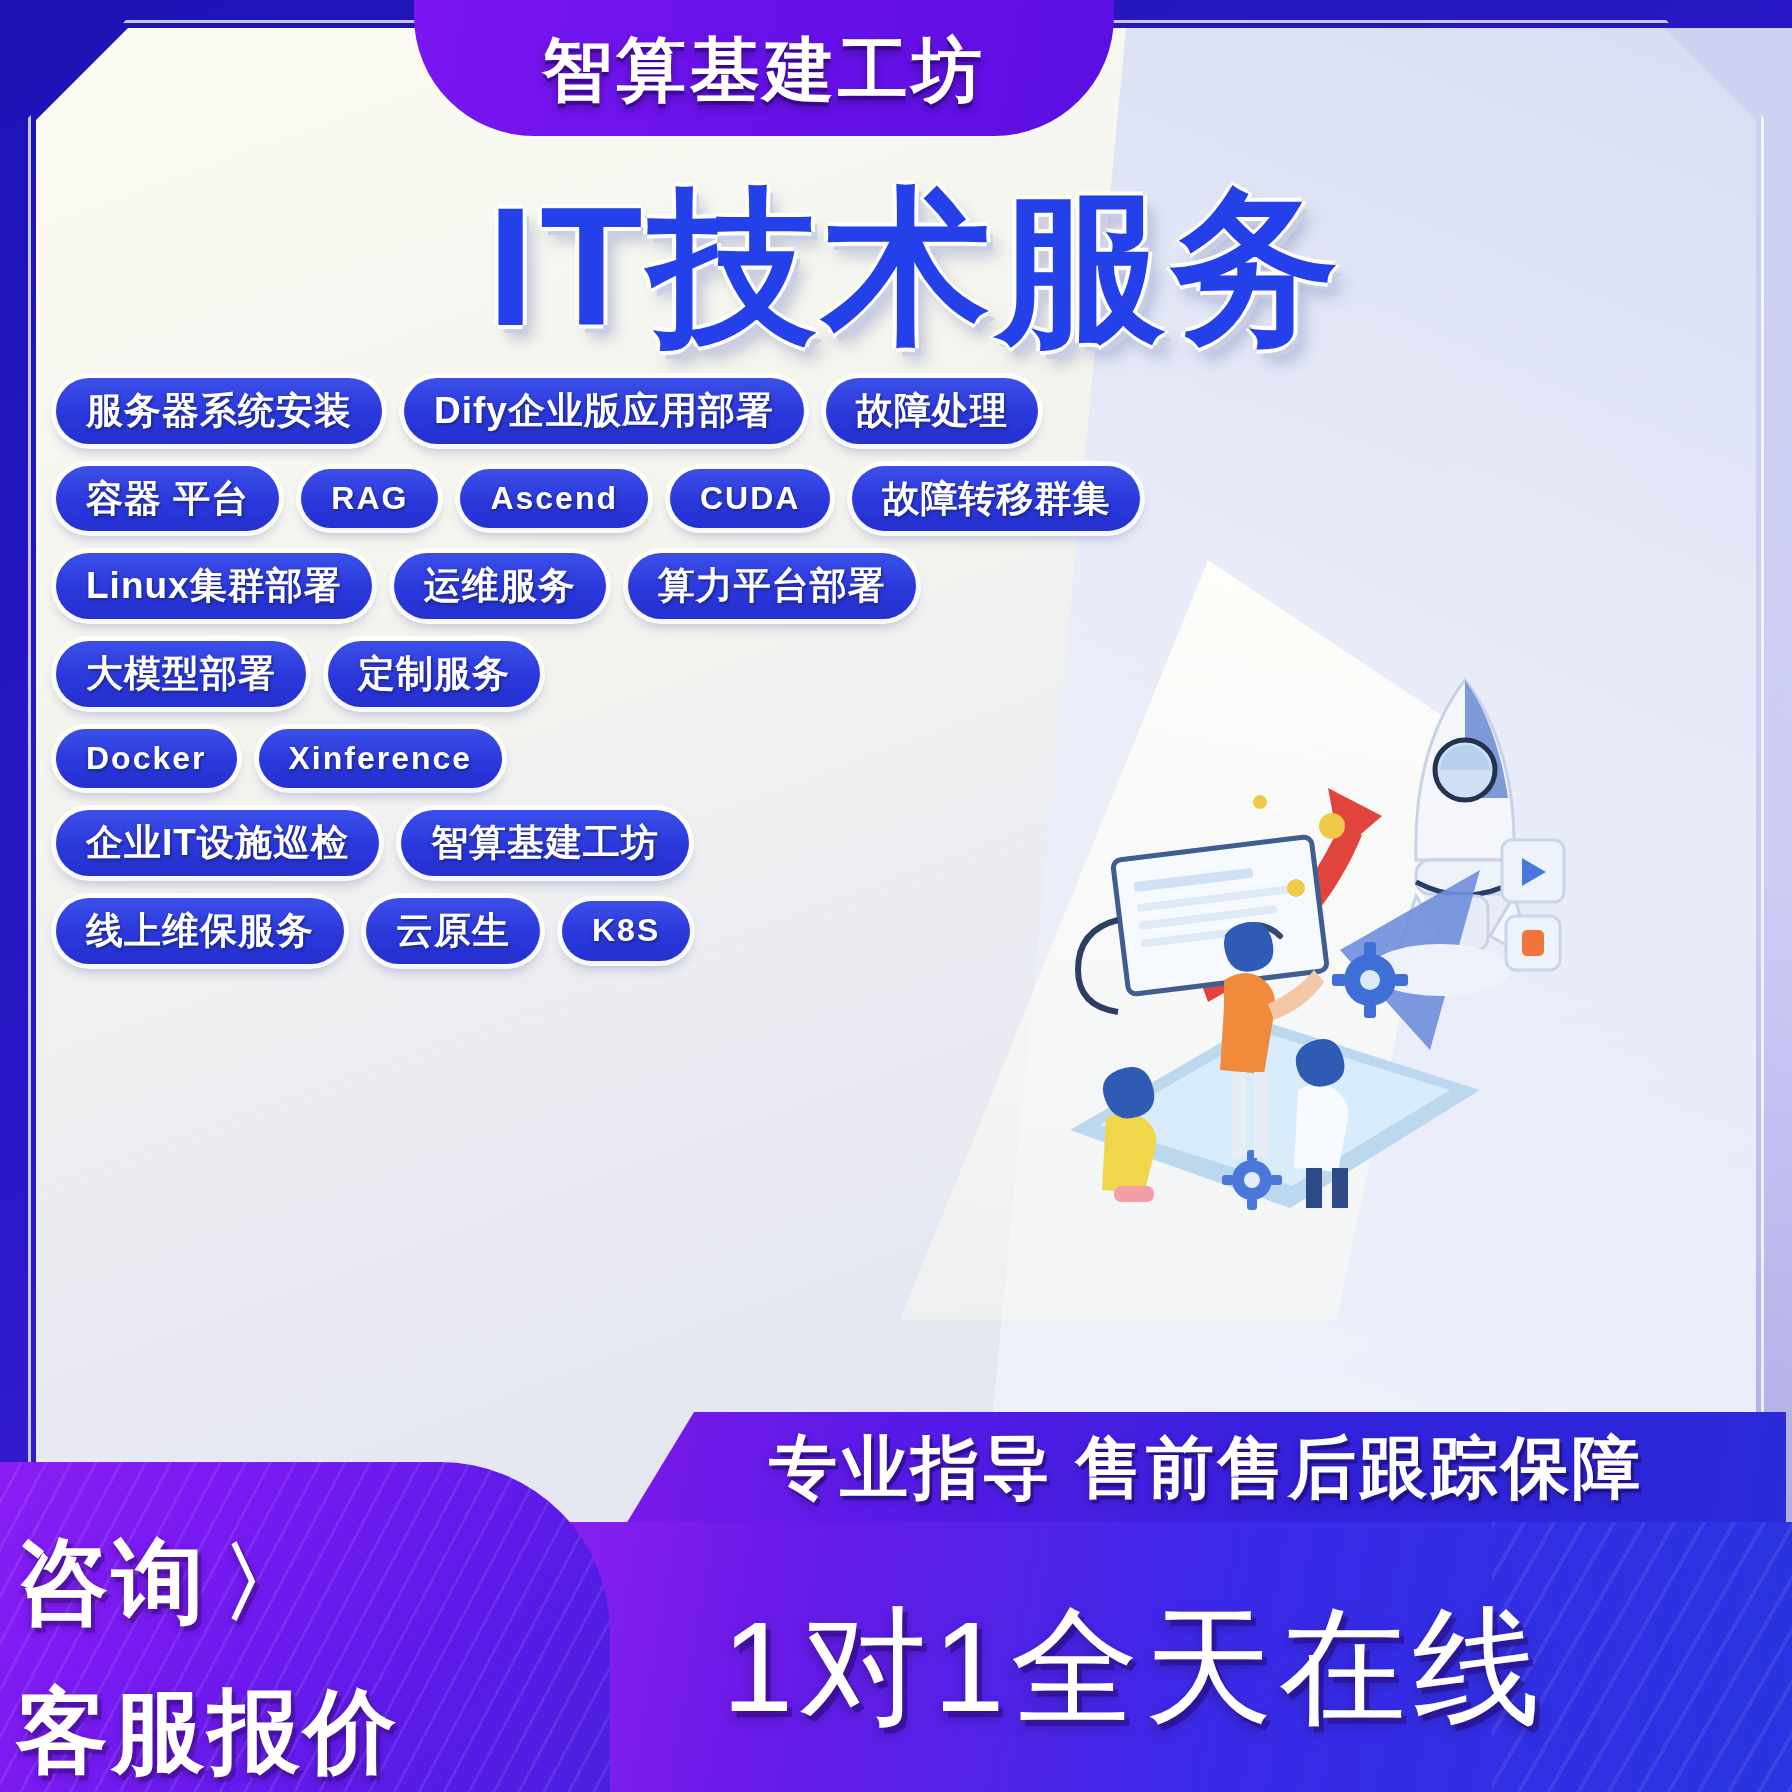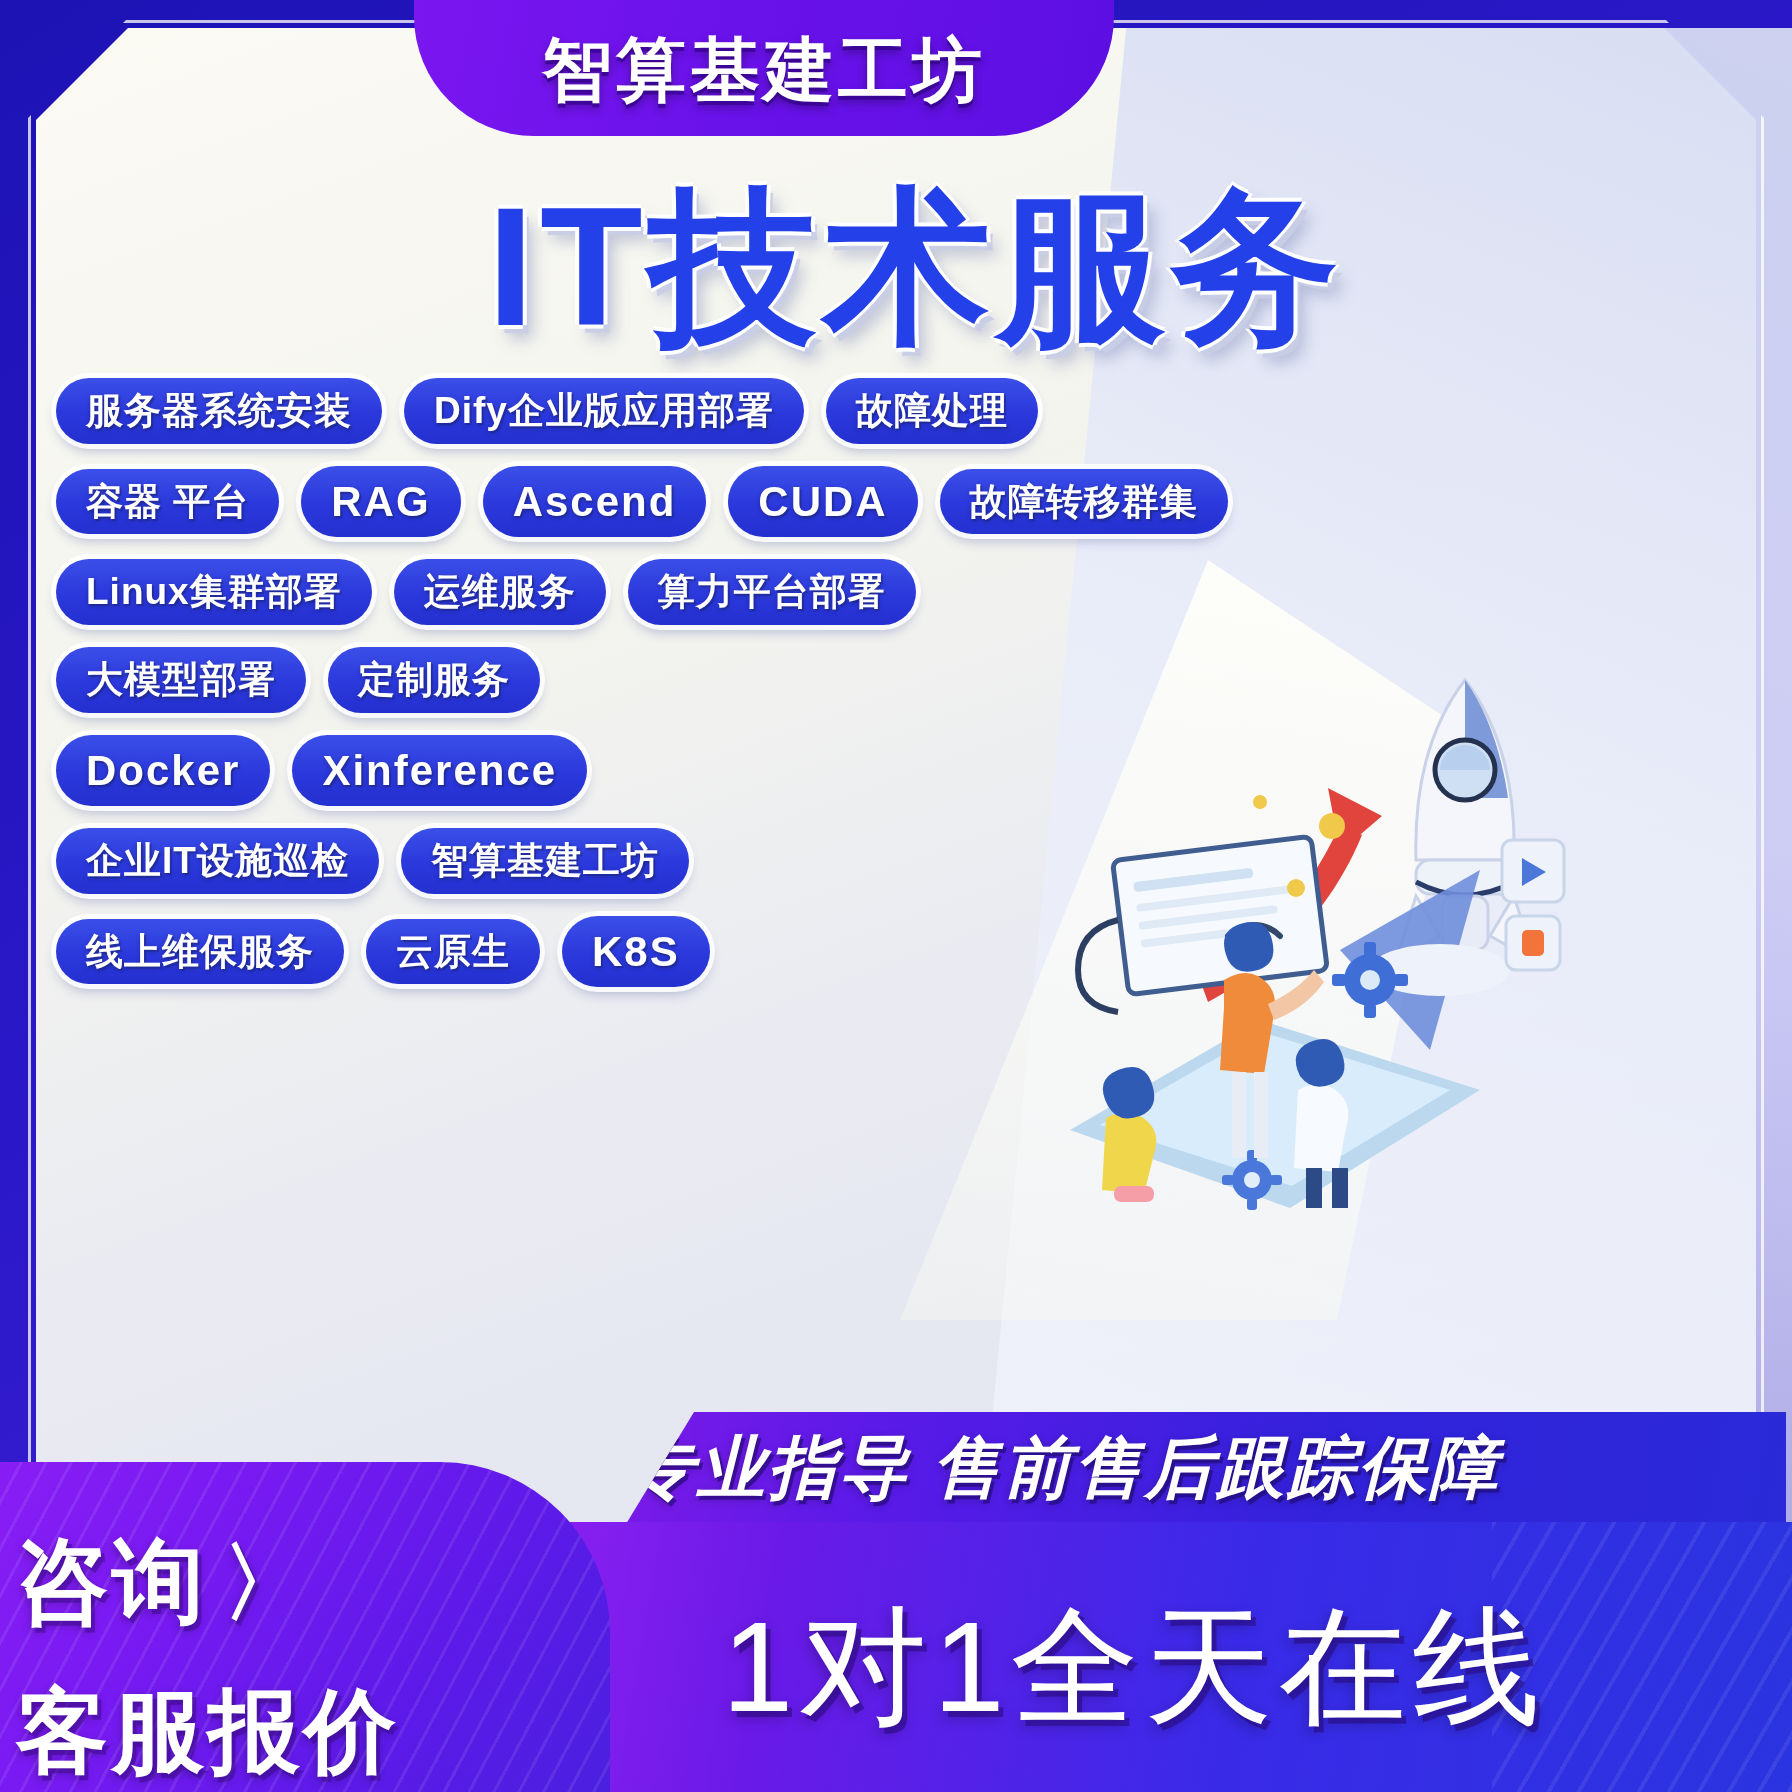--- a/index.html
+++ b/index.html
@@ -85,21 +85,21 @@
   .tag{
     background:linear-gradient(180deg,#3b4fe8 0%,#2b38dc 55%,#2430cf 100%);
     border-radius:46px;
     padding:11px 30px;
     color:#ffffff;
     font-size:37px;font-weight:bold;letter-spacing:1px;
     white-space:nowrap;line-height:1.18;
     box-shadow:0 0 0 5px rgba(255,255,255,.88),0 7px 12px rgba(60,70,150,.32);
     text-shadow:2px 2px 0 rgba(30,40,130,.55),0 2px 5px rgba(0,0,0,.25);
   }
-  .tag.latin{font-size:42px;letter-spacing:2px;}
+  .tag.latin{font-size:32px;letter-spacing:2px;}
 
   
   .illus{position:absolute;left:1010px;top:620px;width:560px;height:600px;z-index:4;}
 
   
   .bottom{
     position:absolute;left:0;bottom:0;width:1792px;height:330px;z-index:7;
   }
   .cta-left{
     position:absolute;left:-30px;bottom:0;width:640px;height:330px;
@@ -137,23 +137,22 @@
     font-size:128px;font-weight:normal;color:#ffffff;letter-spacing:6px;
     text-shadow:5px 6px 0 rgba(40,10,120,.55),0 6px 14px rgba(0,0,0,.3);
     white-space:nowrap;
   }
   
   .ribbon{
     position:absolute;right:6px;bottom:268px;width:1160px;height:112px;
     background:linear-gradient(100deg,#7a1ae8 0%,#5a1ae8 22%,#3322dc 60%,#2a2ad8 100%);
     -webkit-clip-path:polygon(68px 0,100% 0,100% 100%,0 100%);
     clip-path:polygon(68px 0,100% 0,100% 100%,0 100%);
-    display:flex;align-items:center;
+    display:flex;align-items:center;justify-content:center;
     box-shadow:0 -3px 0 rgba(255,255,255,.35);
-    font-style:italic;
   }
   .ribbon-text{
     font-size:68px;font-weight:bold;color:#ffffff;letter-spacing:3px;
     text-shadow:3px 4px 0 rgba(30,10,110,.6),0 3px 8px rgba(0,0,0,.28);
     white-space:nowrap;
   }
   .chev{font-size:86px;line-height:1;font-weight:bold;}
 </style>
 </head>
 <body>

